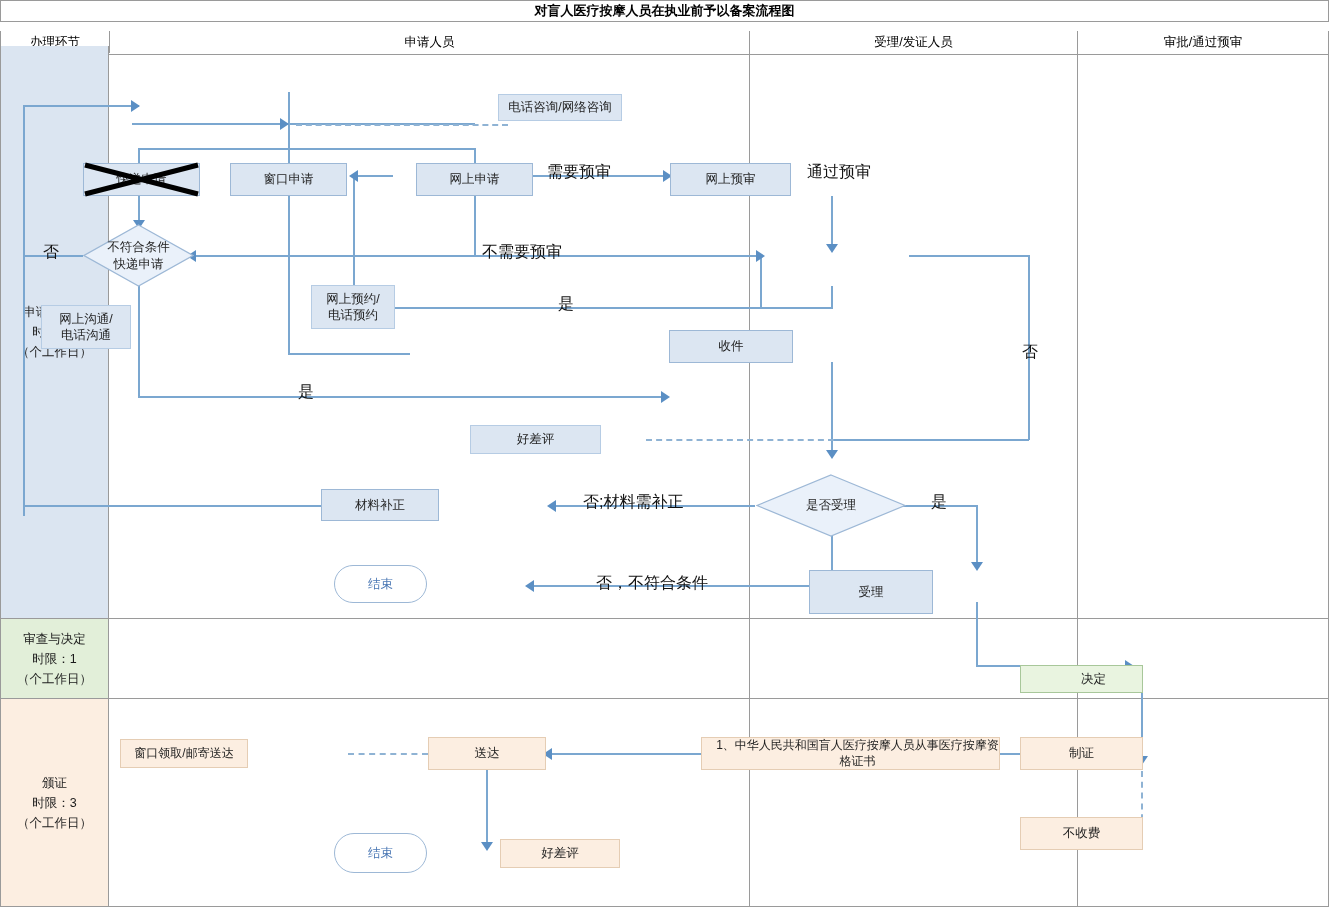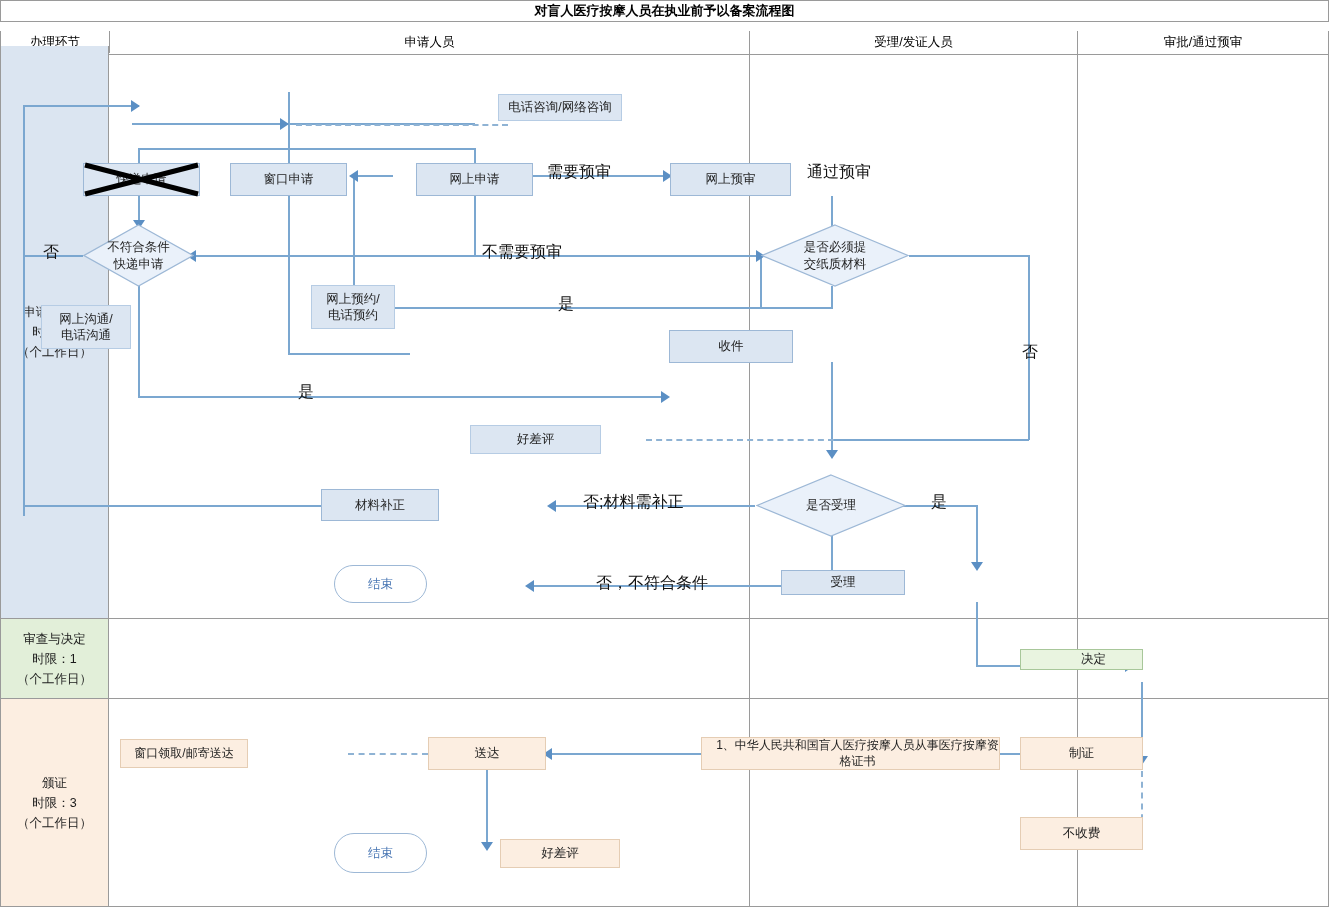--- a/index.html
+++ b/index.html
@@ -282,29 +282,20 @@
     <div class="diamond-wrap" style="left:82px; top:178px; width:111px; height:63px;">
       <svg class="diamond-shape" viewBox="0 0 111 63" preserveAspectRatio="none">
         <polygon points="55.5,1 110,31.5 55.5,62 1,31.5" fill="#eaf1fa" stroke="#9db8d6" stroke-width="1.2"></polygon>
       </svg>
       <div class="diamond-label">
         <span>不符合条件</span>
         <span>快递申请</span>
       </div>
     </div>
 
-    <div class="diamond-wrap" style="left:760px; top:178px; width:148px; height:63px;">
-      <svg class="diamond-shape" viewBox="0 0 148 63" preserveAspectRatio="none">
-        <polygon points="74,1 147,31.5 74,62 1,31.5" fill="#eaf1fa" stroke="#9db8d6" stroke-width="1.2"></polygon>
-      </svg>
-      <div class="diamond-label">
-        <span>是否必须提</span>
-        <span>交纸质材料</span>
-      </div>
-    </div>
 
     <div class="node note-blue" style="left:40px; top:259px; width:90px; height:44px; flex-direction:column;">
       <span>网上沟通/</span>
       <span>电话沟通</span>
     </div>
 
     <div class="node note-blue" style="left:310px; top:239px; width:84px; height:44px; flex-direction:column;">
       <span>网上预约/</span>
       <span>电话预约</span>
     </div>
@@ -319,23 +310,23 @@
       </svg>
       <div class="diamond-label">
         <span>是否受理</span>
       </div>
     </div>
 
     <div class="node box-blue" style="left:320px; top:443px; width:118px; height:32px;">材料补正</div>
 
     <div class="node terminator" style="left:333px; top:519px; width:93px; height:38px;">结束</div>
 
-    <div class="node box-blue" style="left:780px; top:524px; width:124px; height:25px;">受理</div>
-
-    <div class="node box-green" style="left:1019px; top:603px; width:123px; height:21px;padding-left:24px;">决定</div>
+    <div class="node box-blue" style="left:808px; top:524px; width:124px; height:44px;">受理</div>
+
+    <div class="node box-green" style="left:1019px; top:619px; width:123px; height:28px;padding-left:24px;">决定</div>
 
     <div class="node box-peach" style="left:1019px; top:691px; width:123px; height:33px;">制证</div>
 
     <div class="node box-peach" style="left:1019px; top:771px; width:123px; height:33px;">不收费</div>
 
     <div class="node box-peach" style="left:700px; top:691px; width:299px; height:33px; font-size:12px; justify-content:flex-start; padding-left:14px;">1、中华人民共和国盲人医疗按摩人员从事医疗按摩资格证书</div>
 
     <div class="node box-peach" style="left:427px; top:691px; width:118px; height:33px;">送达</div>
 
     <div class="node box-peach" style="left:119px; top:693px; width:128px; height:29px; font-size:12px;">窗口领取/邮寄送达</div>

